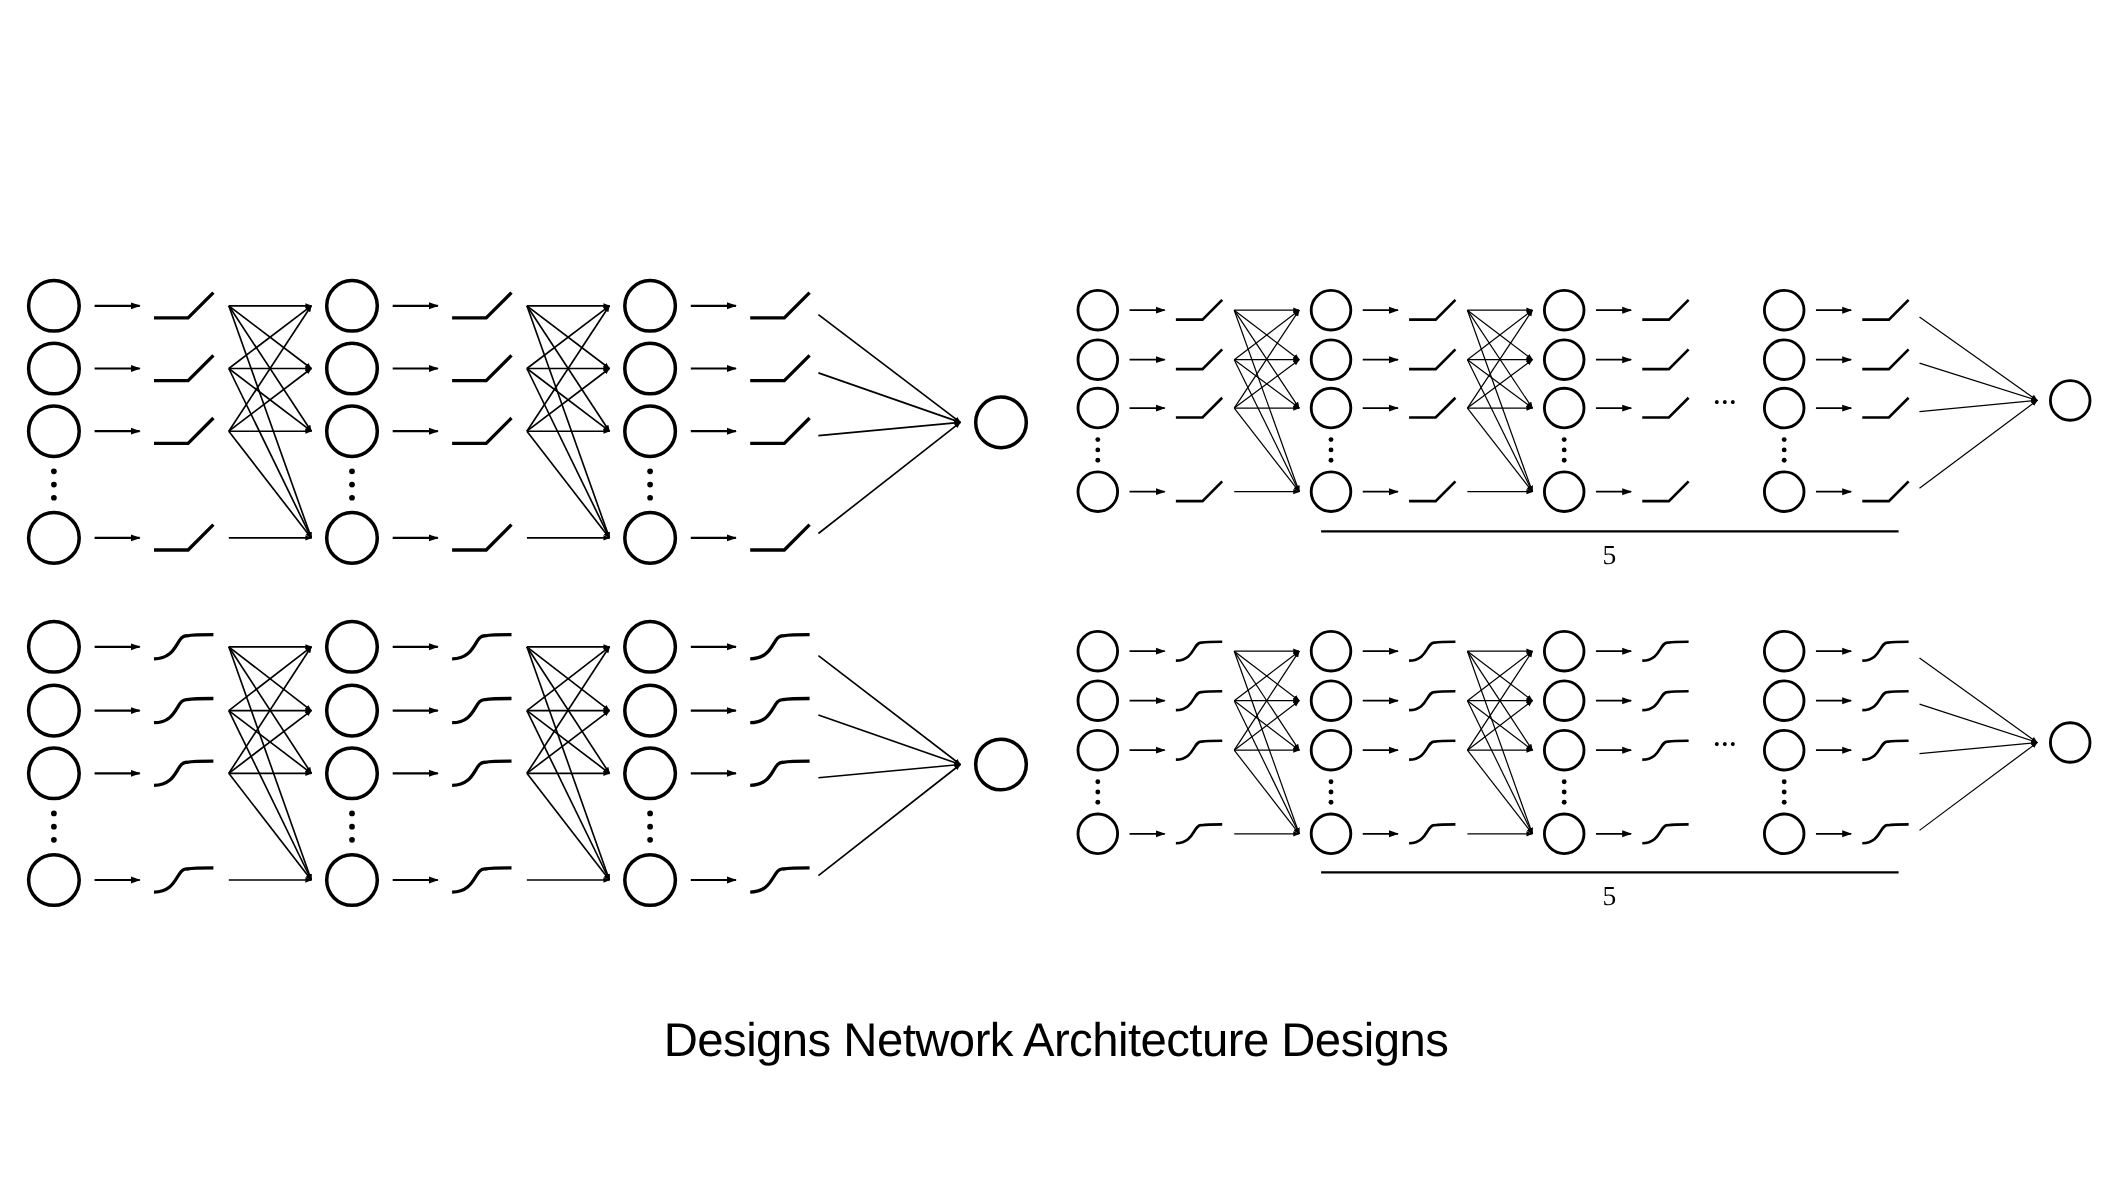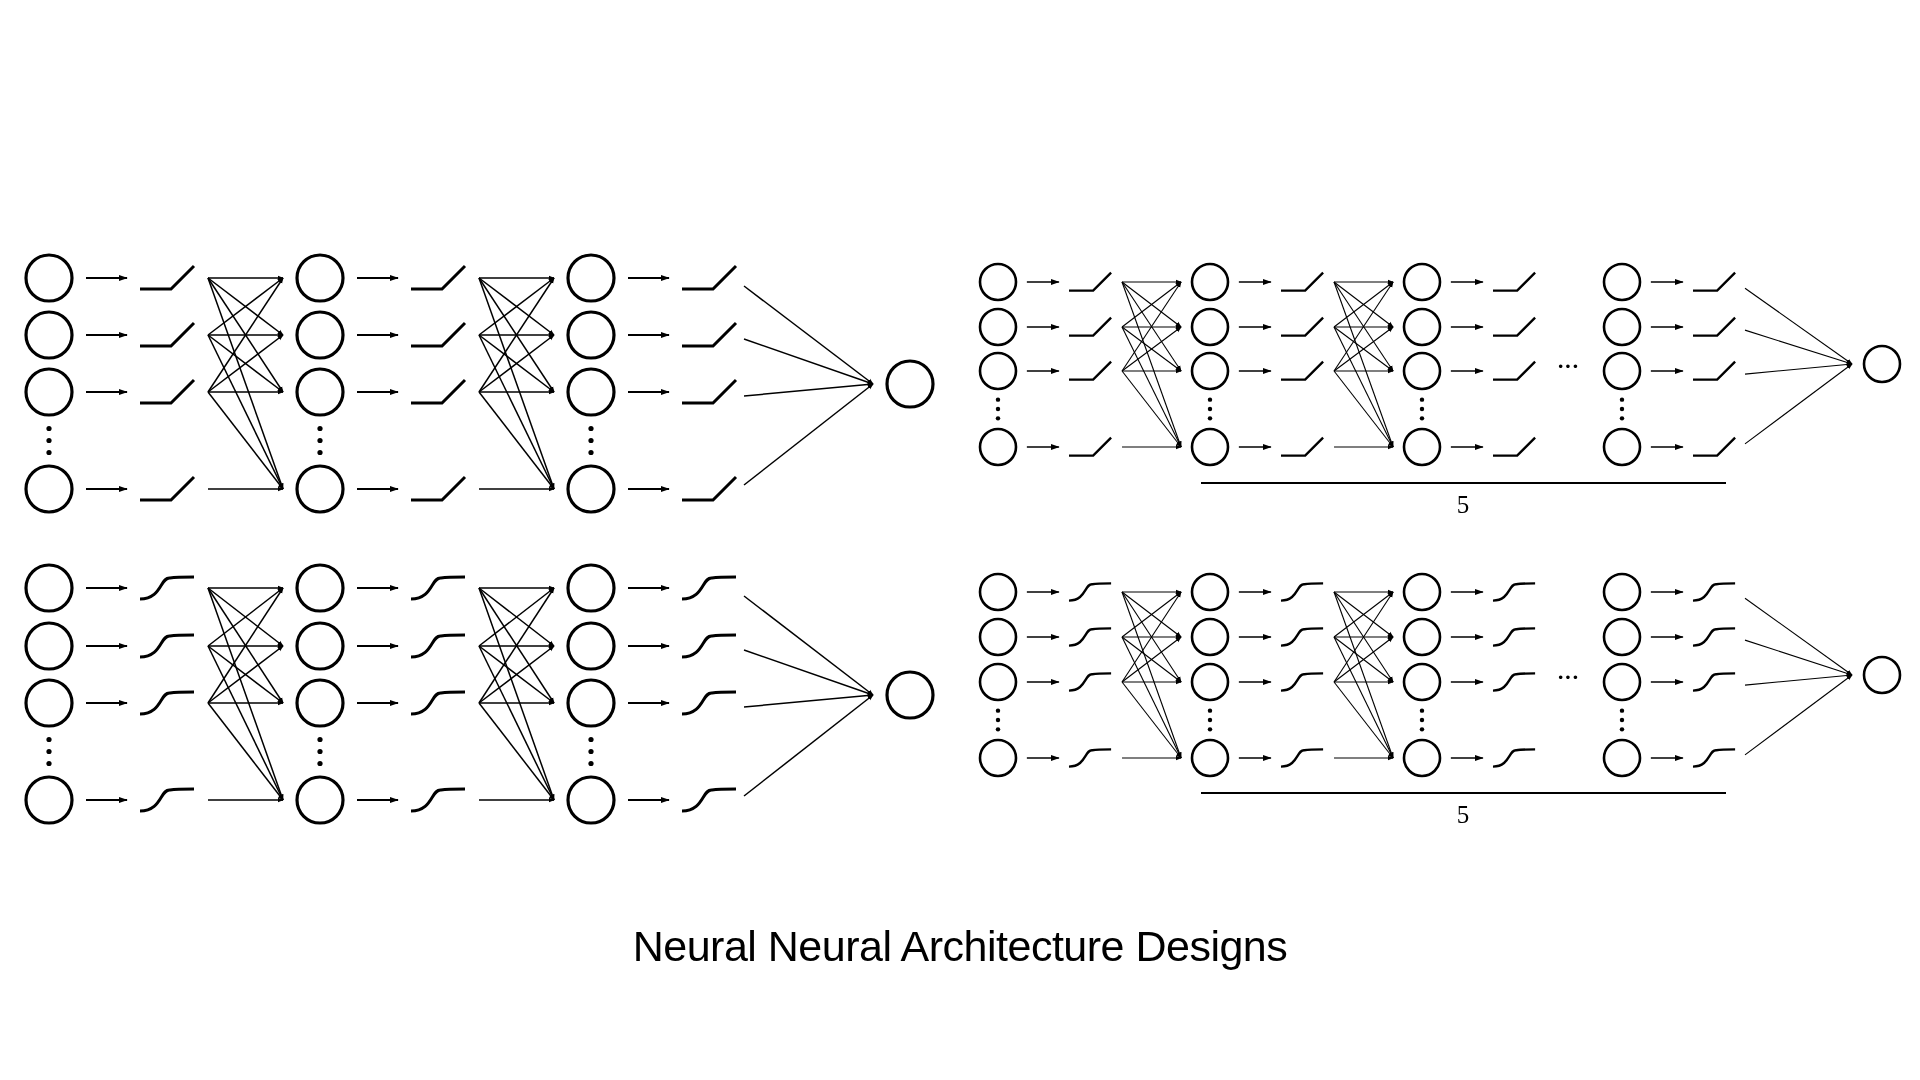--- a/index.html
+++ b/index.html
@@ -365,13 +365,13 @@
       <line x1="1745" y1="640.12" x2="1852" y2="675" stroke="#000" stroke-width="1.1" marker-end="url(#ah)"></line>
       <line x1="1745" y1="685.12" x2="1852" y2="675" stroke="#000" stroke-width="1.1" marker-end="url(#ah)"></line>
       <line x1="1745" y1="754.88" x2="1852" y2="675" stroke="#000" stroke-width="1.1" marker-end="url(#ah)"></line>
       <circle cx="1882" cy="675" r="18" fill="none" stroke="#000" stroke-width="2.6"></circle>
       <text x="1568" y="684" text-anchor="middle" class="ellipsis">···</text>
       <line x1="1201" y1="793" x2="1726" y2="793" stroke="#000" stroke-width="2"></line>
       <text x="1463" y="823" text-anchor="middle" class="repeat-label">5</text>
     </g>
 </svg>
 
-<div class="title">Neural Neural Architecture Designs</div>
+<div class="title">Designs Network Architecture Designs</div>
 
 </body></html>

